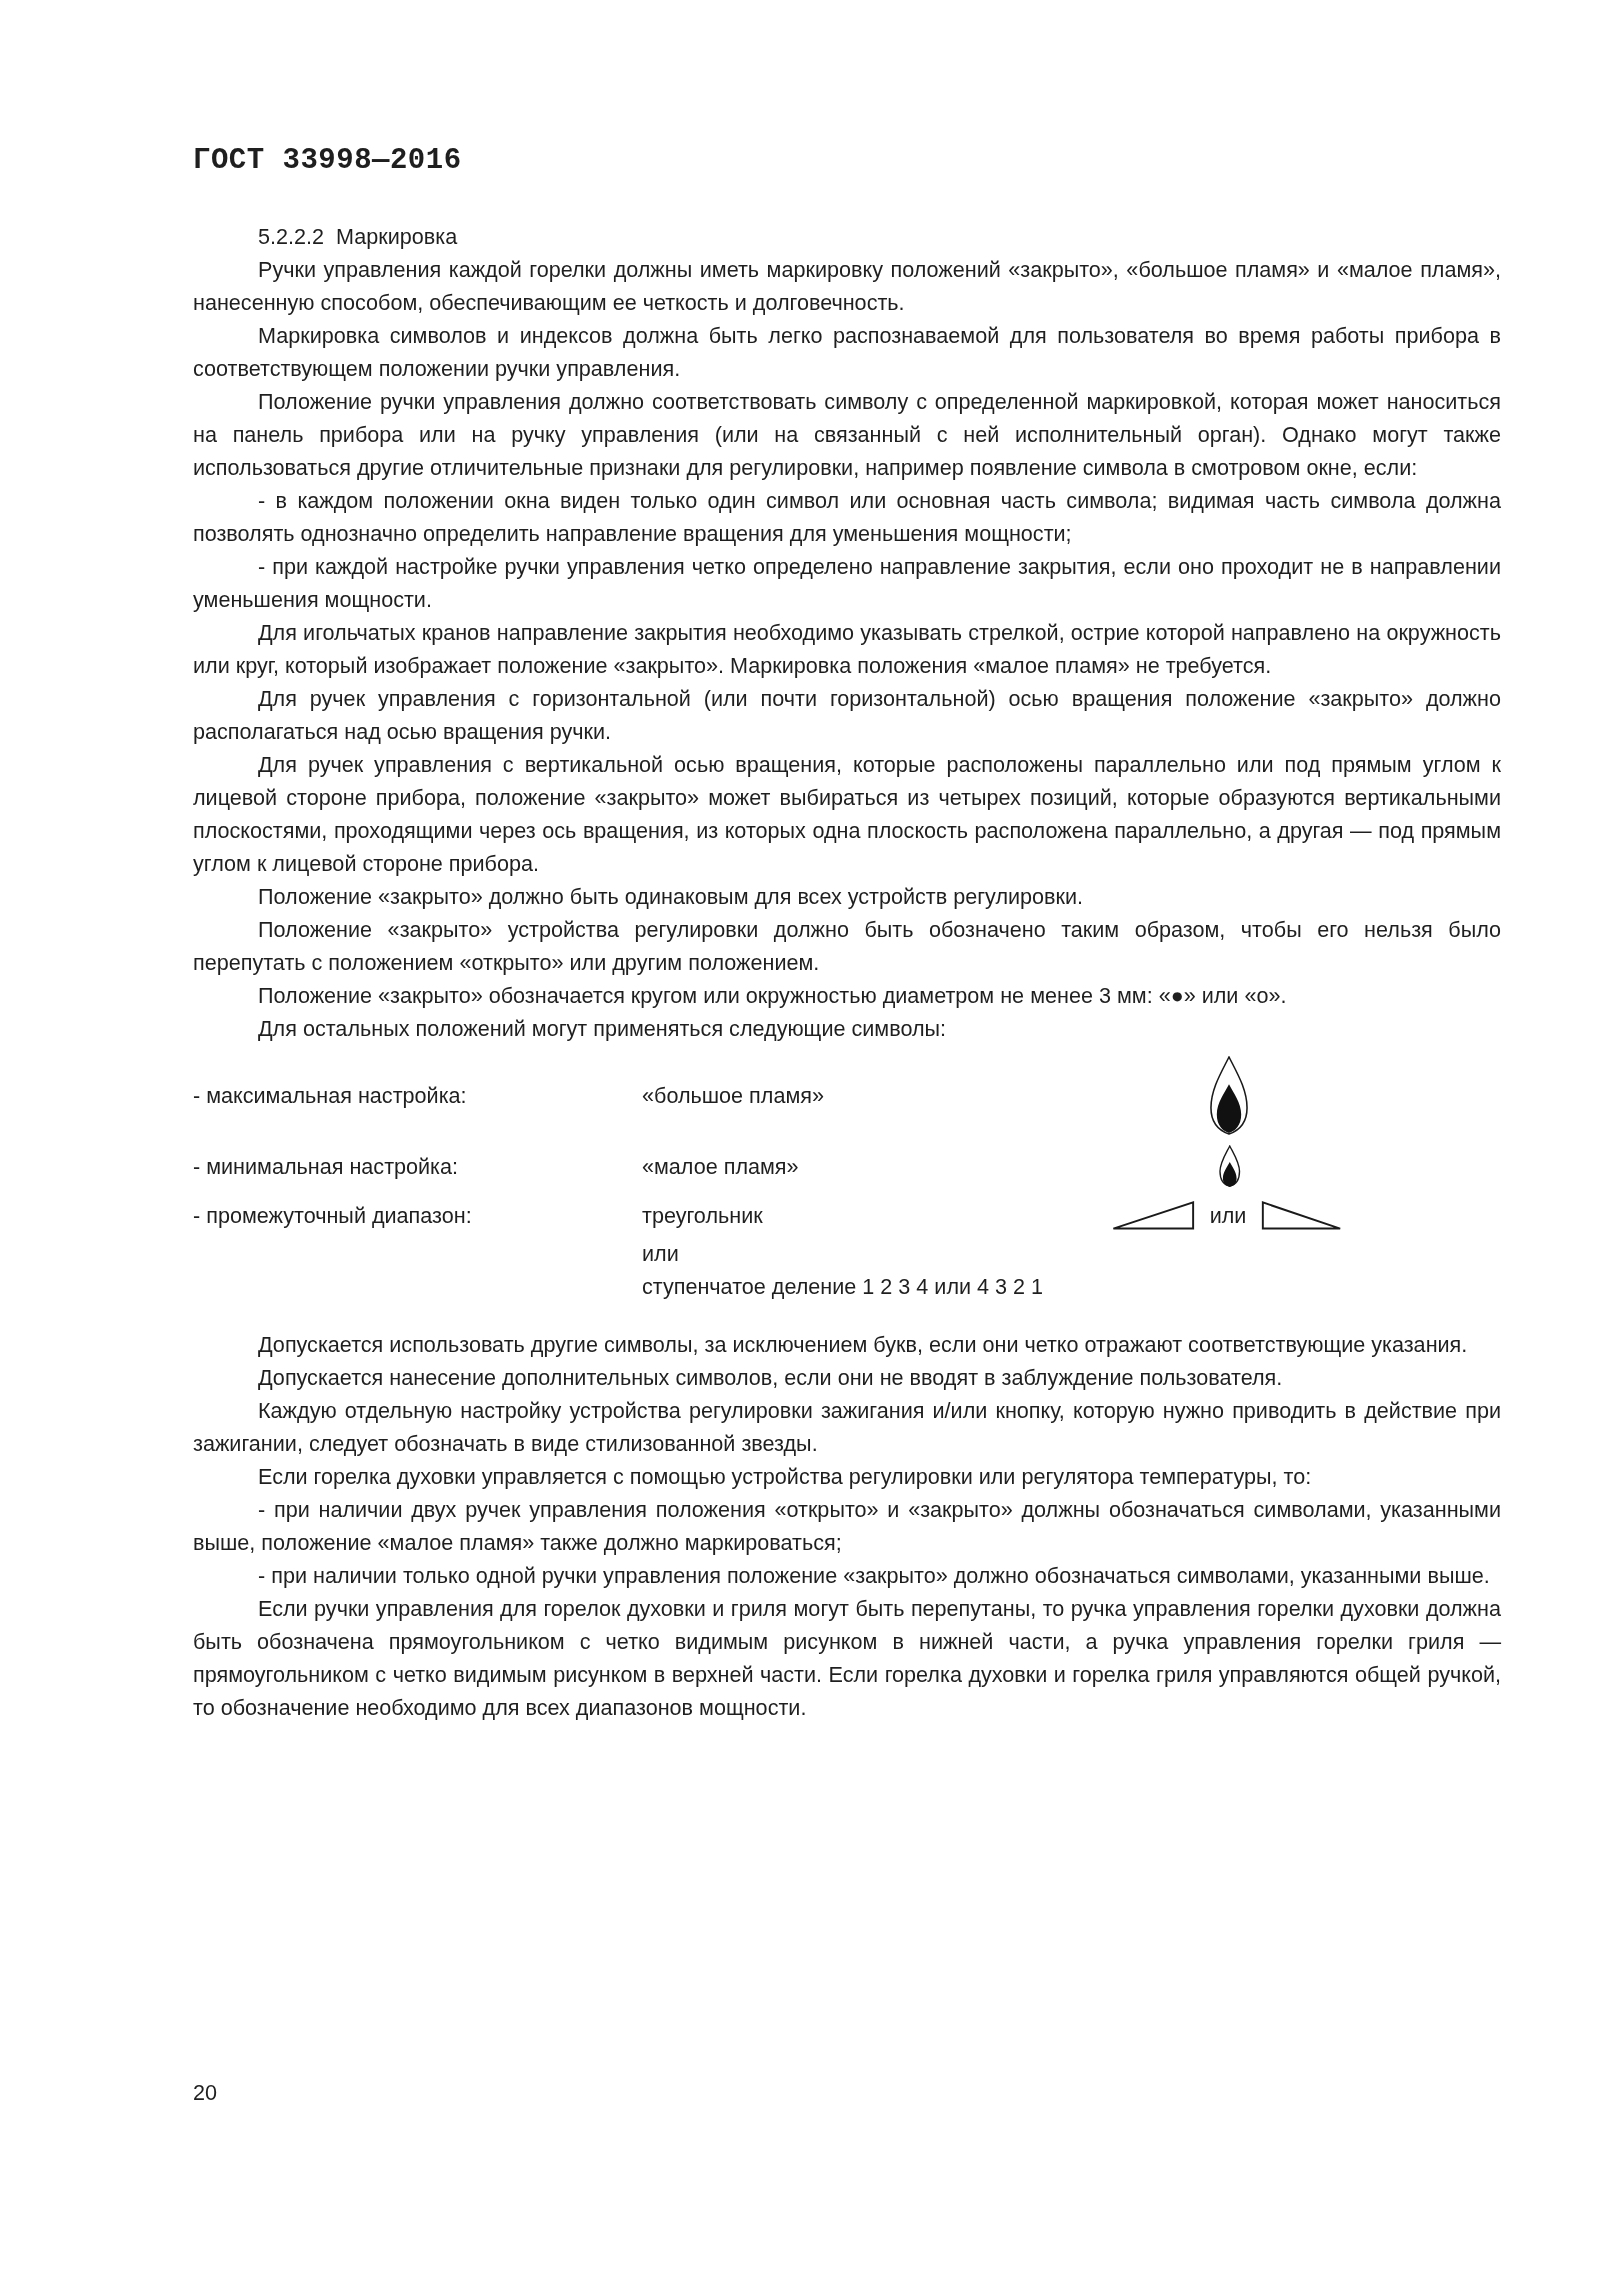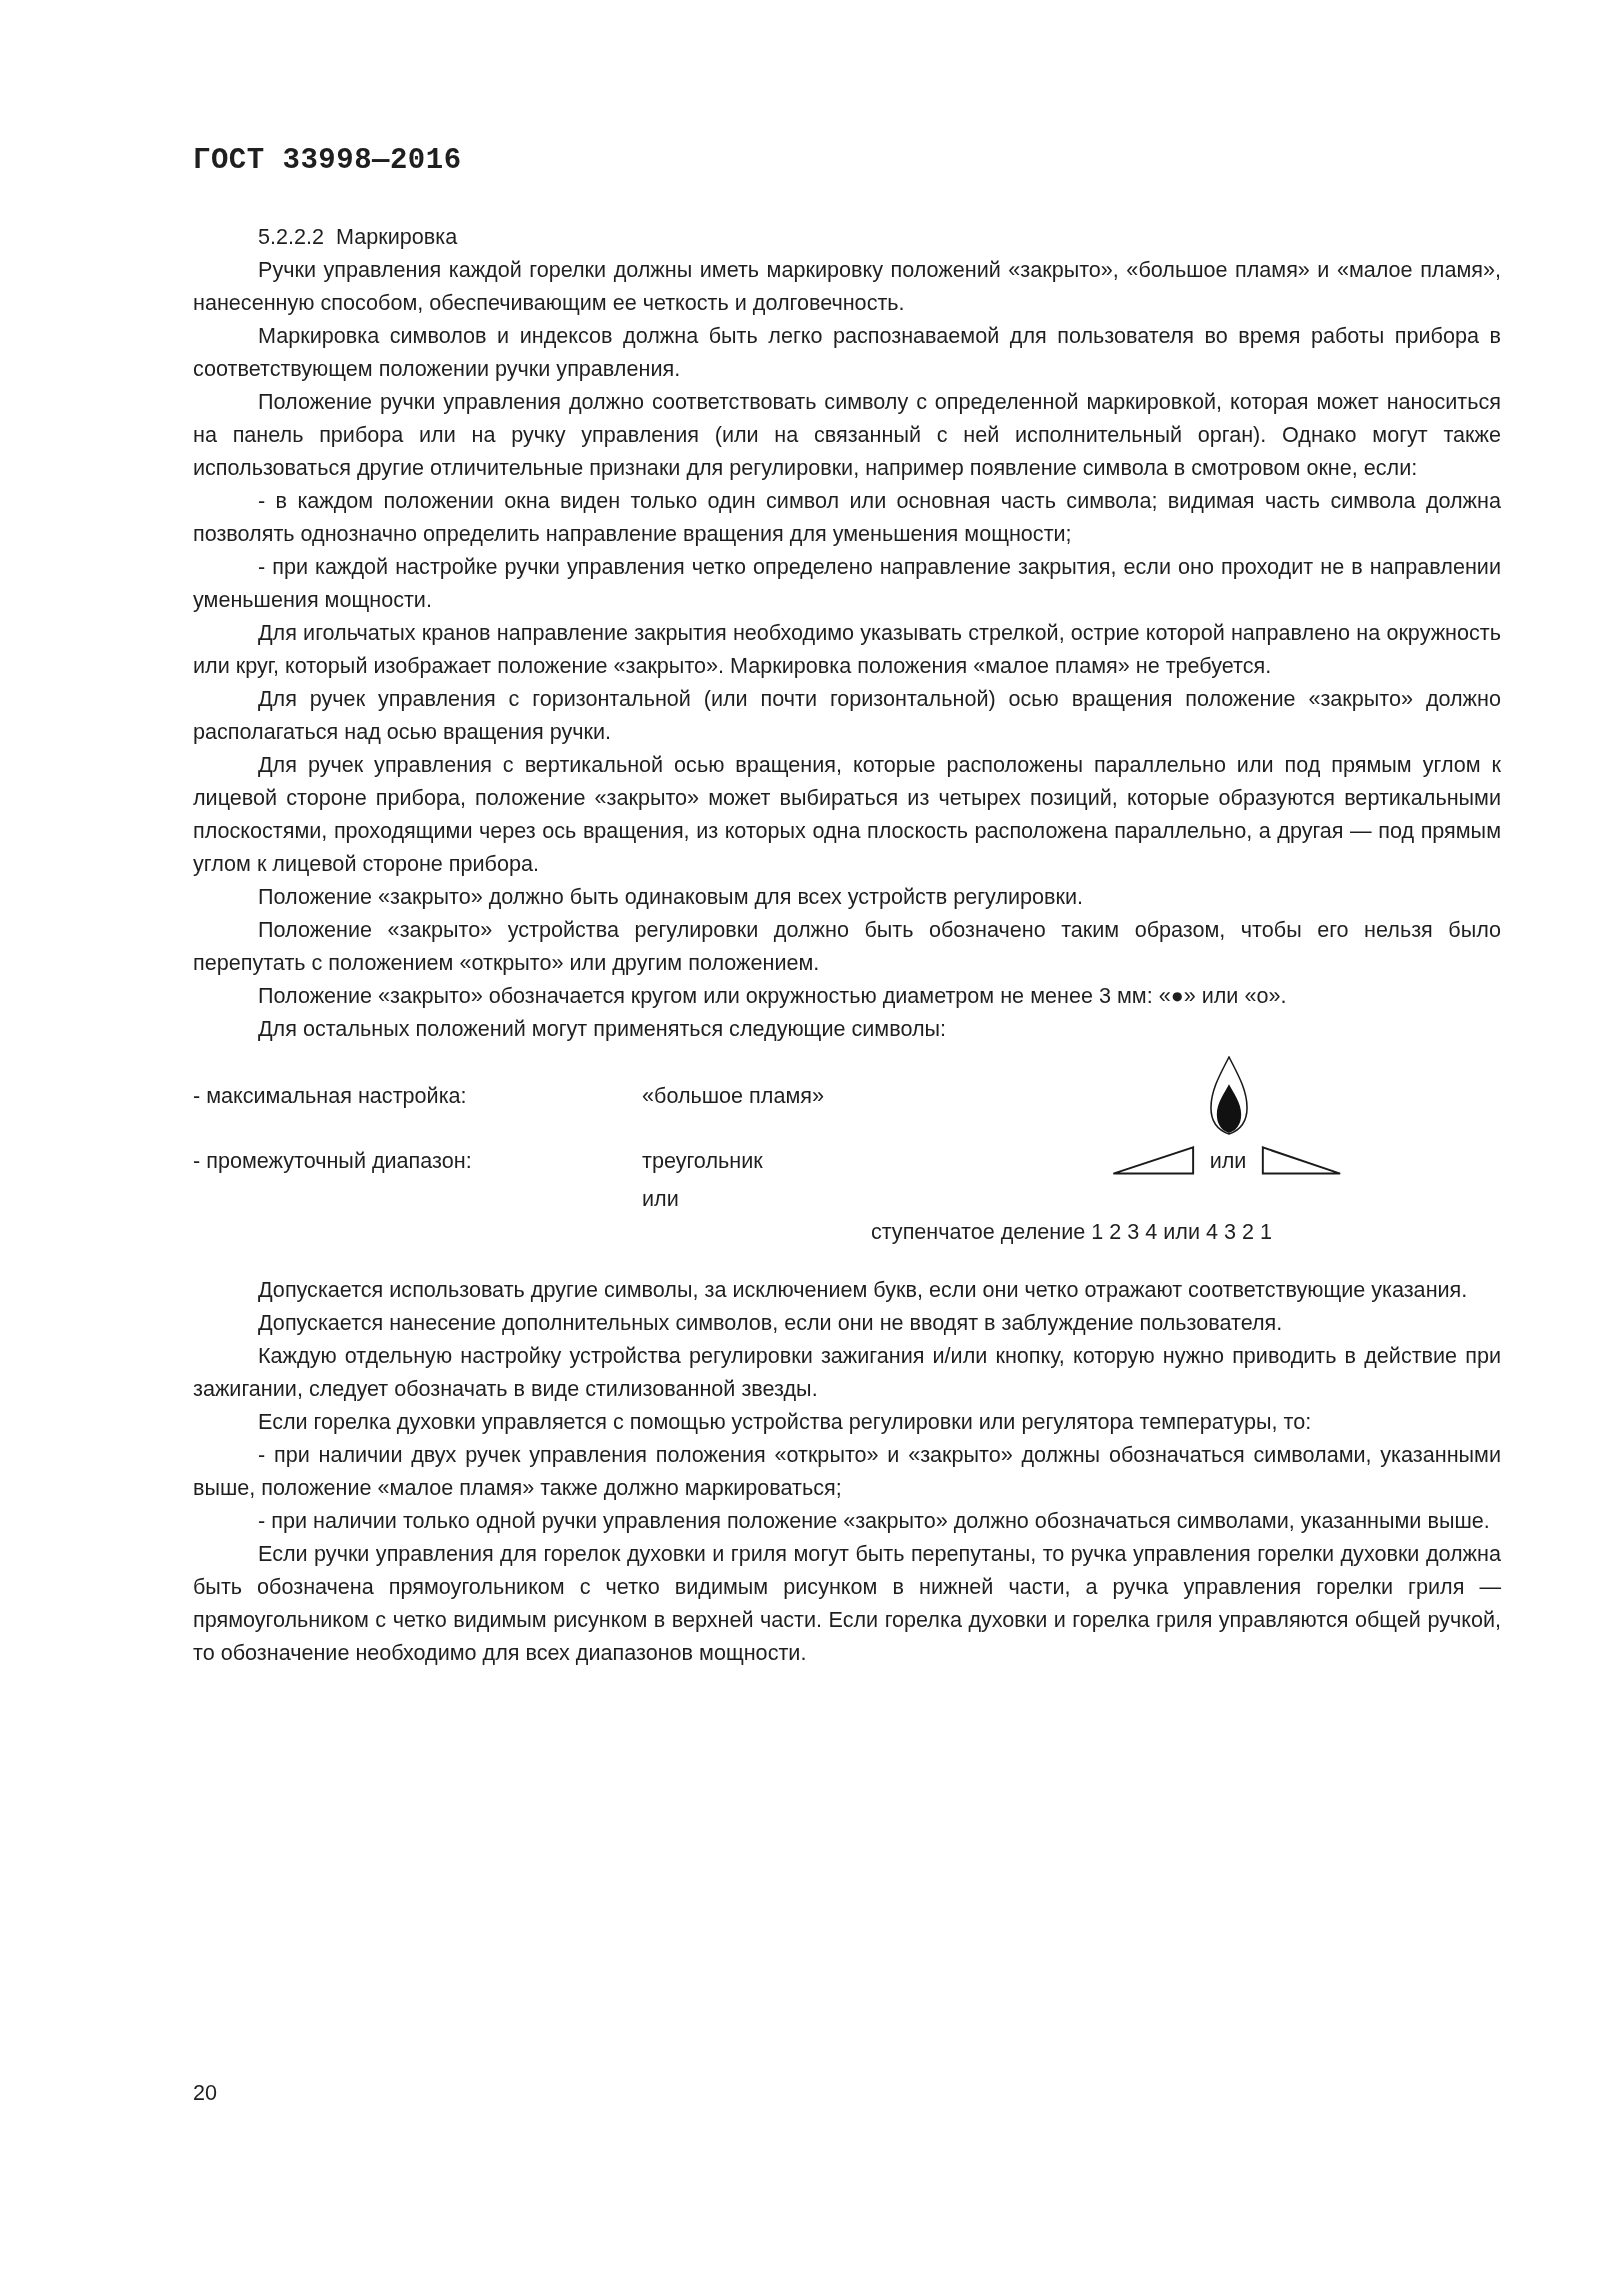--- a/index.html
+++ b/index.html
@@ -38,21 +38,21 @@
   .r3 { height:43px; }
   .icon-slot {
     position:absolute; top:0; bottom:0;
     display:flex; align-items:center;
   }
   .icon-flame-big   { left:1014px; }
   .icon-flame-small { left:1025px; }
   .icon-tris        { left:919px; gap:14.7px; }
   .icon-tris .or-word { display:inline-block; line-height:29px; }
   .sym-or    { margin-left:449px; line-height:33px; }
-  .sym-steps { margin-left:449px; line-height:33px;text-align:center; }
+  .sym-steps { margin-left:449px; line-height:33px; }
 
   .page-number {
     position:absolute; left:193px; top:2076px;
     font-size:21.6px; line-height:33px;
   }
   svg { display:block; }
 </style>
 </head>
 <body>
 
@@ -82,20 +82,30 @@
         <span class="lbl">- максимальная настройка:</span>
         <span class="val">«большое пламя»</span>
         <span class="icon-slot icon-flame-big">
           <svg width="44" height="79" viewBox="0 0 45 81">
             <path d="M22.5 1 C15 16 4 34 4 53 C4 70 14 77 22.5 80 C31 77 41 70 41 53 C41 34 30 16 22.5 1 Z" fill="#ffffff" stroke="#1a1a1a" stroke-width="1.6"></path>
             <path d="M22.5 29 C18 38 10 48 10 60 C10 71 16 77 22.5 79 C29 77 35 71 35 60 C35 48 27 38 22.5 29 Z" fill="#111111"></path>
           </svg>
         </span>
       </div>
 
+      <div class="sym-row r2">
+        <span class="lbl">- минимальная настройка:</span>
+        <span class="val">«малое пламя»</span>
+        <span class="icon-slot icon-flame-small">
+          <svg width="23.5" height="42" viewBox="0 0 24 43">
+            <path d="M12 1 C8 9 2 18 2 27 C2 36 6.5 41 12 42.3 C17.5 41 22 36 22 27 C22 18 16 9 12 1 Z" fill="#ffffff" stroke="#1a1a1a" stroke-width="1.4"></path>
+            <path d="M12 17.5 C9 23 5 28.5 5 34 C5 39.5 8 42 12 42.5 C16 42 19 39.5 19 34 C19 28.5 15 23 12 17.5 Z" fill="#111111"></path>
+          </svg>
+        </span>
+      </div>
 
       <div class="sym-row r3">
         <span class="lbl">- промежуточный диапазон:</span>
         <span class="val">треугольник</span>
         <span class="icon-slot icon-tris">
           <span>
             <svg width="83" height="29" viewBox="0 0 85 30">
               <polygon points="1,28.5 83.5,28.5 83.5,1.5" fill="#ffffff" stroke="#1a1a1a" stroke-width="2"></polygon>
             </svg>
           </span>

